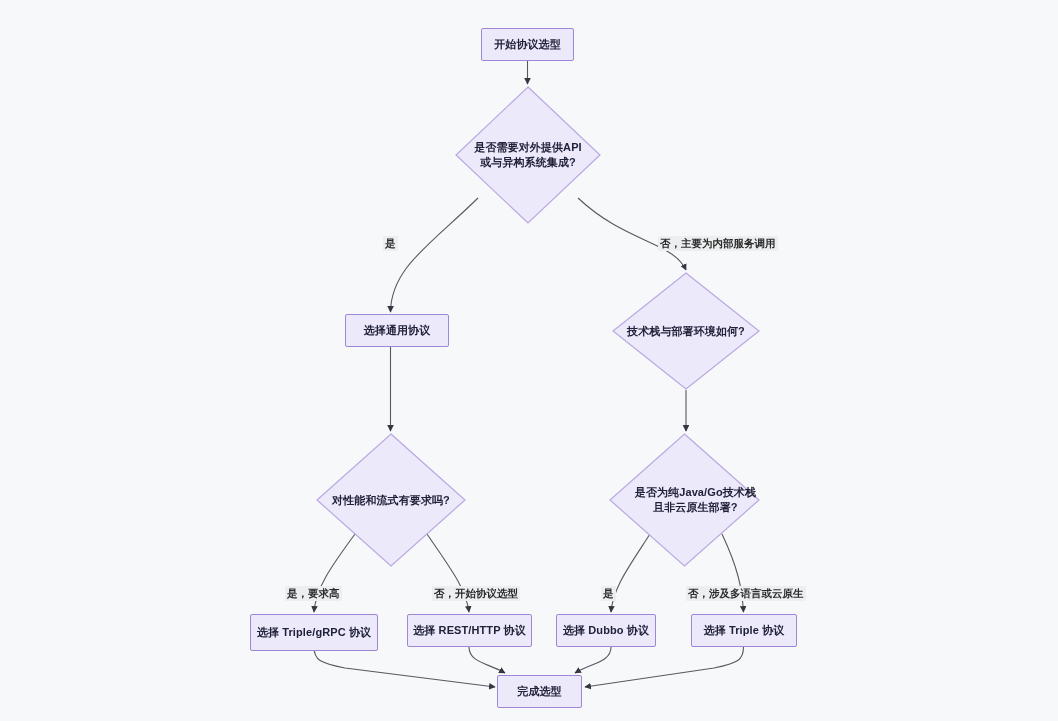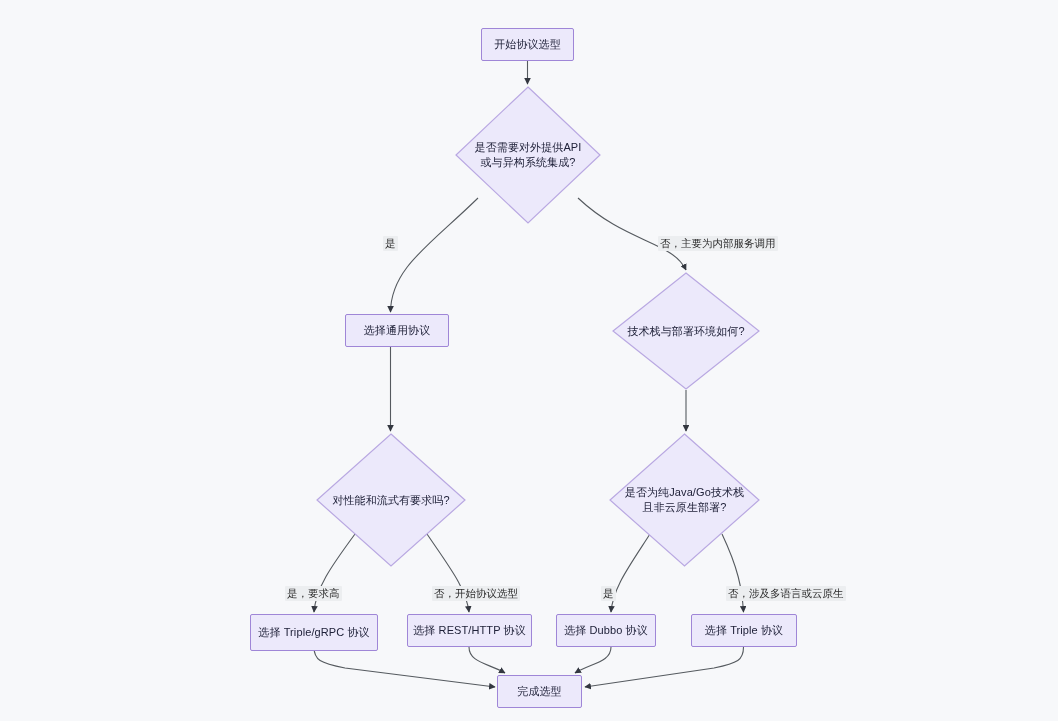--- a/index.html
+++ b/index.html
@@ -12,20 +12,21 @@
     width: 1058px;
     height: 721px;
     font-family: "Liberation Sans", "DejaVu Sans", sans-serif;
     overflow: hidden;
   }
   #diagram-canvas {
     position: relative;
     width: 1058px;
     height: 721px;
     background: #f7f8fa;
+    font-weight: bold;
   }
   #edge-layer {
     position: absolute;
     top: 0;
     left: 0;
     width: 1058px;
     height: 721px;
   }
   .node {
     position: absolute;
@@ -136,21 +137,21 @@
     <span class="dia-text">技术栈与部署环境如何?</span>
   </div>
 
   <div class="node diamond" style="left:316px; top:433px; width:150px; height:134px;">
     <svg class="dia-shape" viewBox="0 0 150 134" preserveAspectRatio="none">
       <polygon points="75,1 149,67 75,133 1,67" fill="#ece9fb" stroke="#b9a8e2" stroke-width="1.2"></polygon>
     </svg>
     <span class="dia-text">对性能和流式有要求吗?</span>
   </div>
 
-  <div class="node diamond" style="left:609px; top:433px; width:151px; height:134px;">
+  <div class="node diamond" style="left:609px; top:433px; width:151px; height:134px;justify-content:flex-end;">
     <svg class="dia-shape" viewBox="0 0 151 134" preserveAspectRatio="none">
       <polygon points="75.5,1 150,67 75.5,133 1,67" fill="#ece9fb" stroke="#b9a8e2" stroke-width="1.2"></polygon>
     </svg>
     <span class="dia-text">是否为纯Java/Go技术栈
 且非云原生部署?</span>
   </div>
 
   <div class="node rect" style="left:250px; top:614px; width:128px; height:37px;">
     <span>选择 Triple/gRPC 协议</span>
   </div>
@@ -174,15 +175,15 @@
   <div class="edge-label" style="left:383px; top:236px;">是</div>
 
   <div class="edge-label" style="left:618px; top:236px;margin-left:40px;">否，主要为内部服务调用</div>
 
   <div class="edge-label" style="left:285px; top:586px;">是，要求高</div>
 
   <div class="edge-label" style="left:432px; top:586px;">否，开始协议选型</div>
 
   <div class="edge-label" style="left:601px; top:586px;">是</div>
 
-  <div class="edge-label" style="left:686px; top:586px;margin-left:40px;">否，涉及多语言或云原生</div>
+  <div class="edge-label" style="left:686px; top:586px;">否，涉及多语言或云原生</div>
 
 </div>
 
 </body></html>

